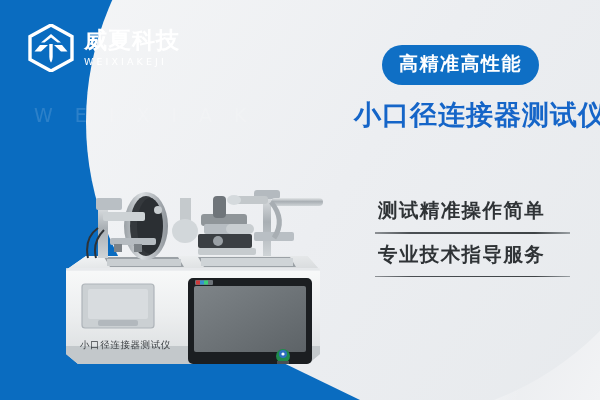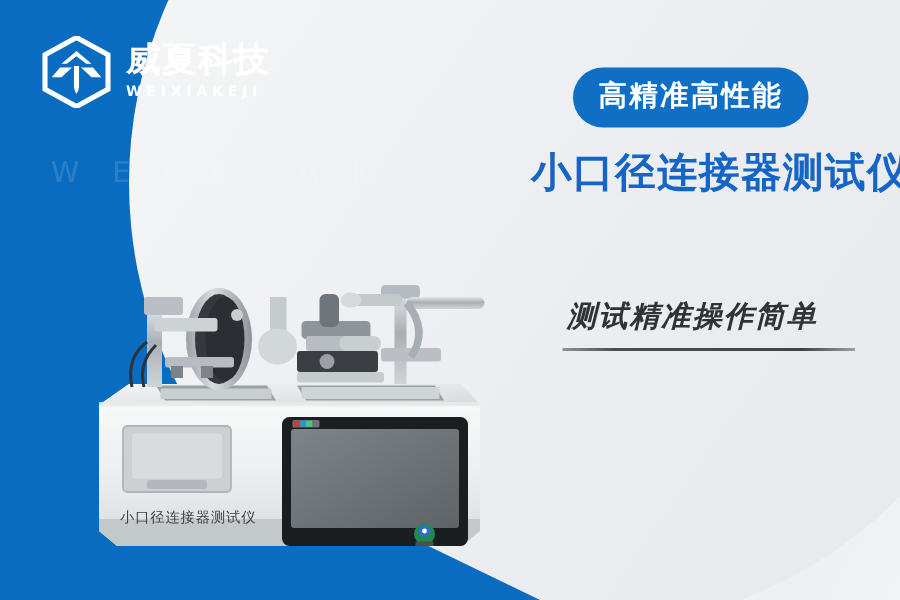--- a/index.html
+++ b/index.html
@@ -75,21 +75,21 @@
     display:flex; align-items:center; gap:10px;
     z-index:8;
   }
   .logo-mark{ width:46px; height:48px; display:block; }
   .logo-text{ display:flex; flex-direction:column; line-height:1; }
   .logo-cn{
     color:#ffffff; font-size:23px; font-weight:bold;
     letter-spacing:1px; white-space:nowrap;
   }
   .logo-en{
-    color:#ffffff; font-size:9.5px; font-weight:bold;
+    color:#ffffff; font-size:9.5px; font-weight:normal;
     letter-spacing:3.1px; margin-top:5px; white-space:nowrap;
   }
 
   
   .watermark{
     position:absolute; left:34px; top:104px;
     font-size:19px; font-weight:normal;
     letter-spacing:22px;
     color:rgba(255,255,255,.14);
     white-space:nowrap; z-index:7;
@@ -117,21 +117,20 @@
   .headline{
     position:absolute; left:1px; top:97px;
     width:262px; text-align:center;
     font-size:27px; font-weight:bold;
     color:#1565c8; letter-spacing:1px;
     white-space:nowrap;
   }
   .features{
     position:absolute; left:24px; top:190px;
     width:220px;
-    font-style:italic;
   }
   .feature-row{ position:relative; }
   .feature-text{
     font-size:19.5px; font-weight:bold;
     color:#2f3336; letter-spacing:1.4px;
     white-space:nowrap; padding:7px 0 8px 6px;
   }
   .divider{
     height:1.6px; width:195px; margin-left:3px;
     background:linear-gradient(90deg,#8e9296 0%,#4a4f53 18%,#3e4346 82%,#9aa0a4 100%);
@@ -267,16 +266,20 @@
 
   <div class="right">
     <div class="pill">高精准高性能</div>
     <div class="headline">小口径连接器测试仪</div>
 
     <div class="features">
       <div class="feature-row">
         <div class="feature-text">测试精准操作简单</div>
         <div class="divider"></div>
       </div>
+      <div class="feature-row">
+        <div class="feature-text">专业技术指导服务</div>
+        <div class="divider"></div>
+      </div>
     </div>
   </div>
 
 </div>
 
 </body></html>

